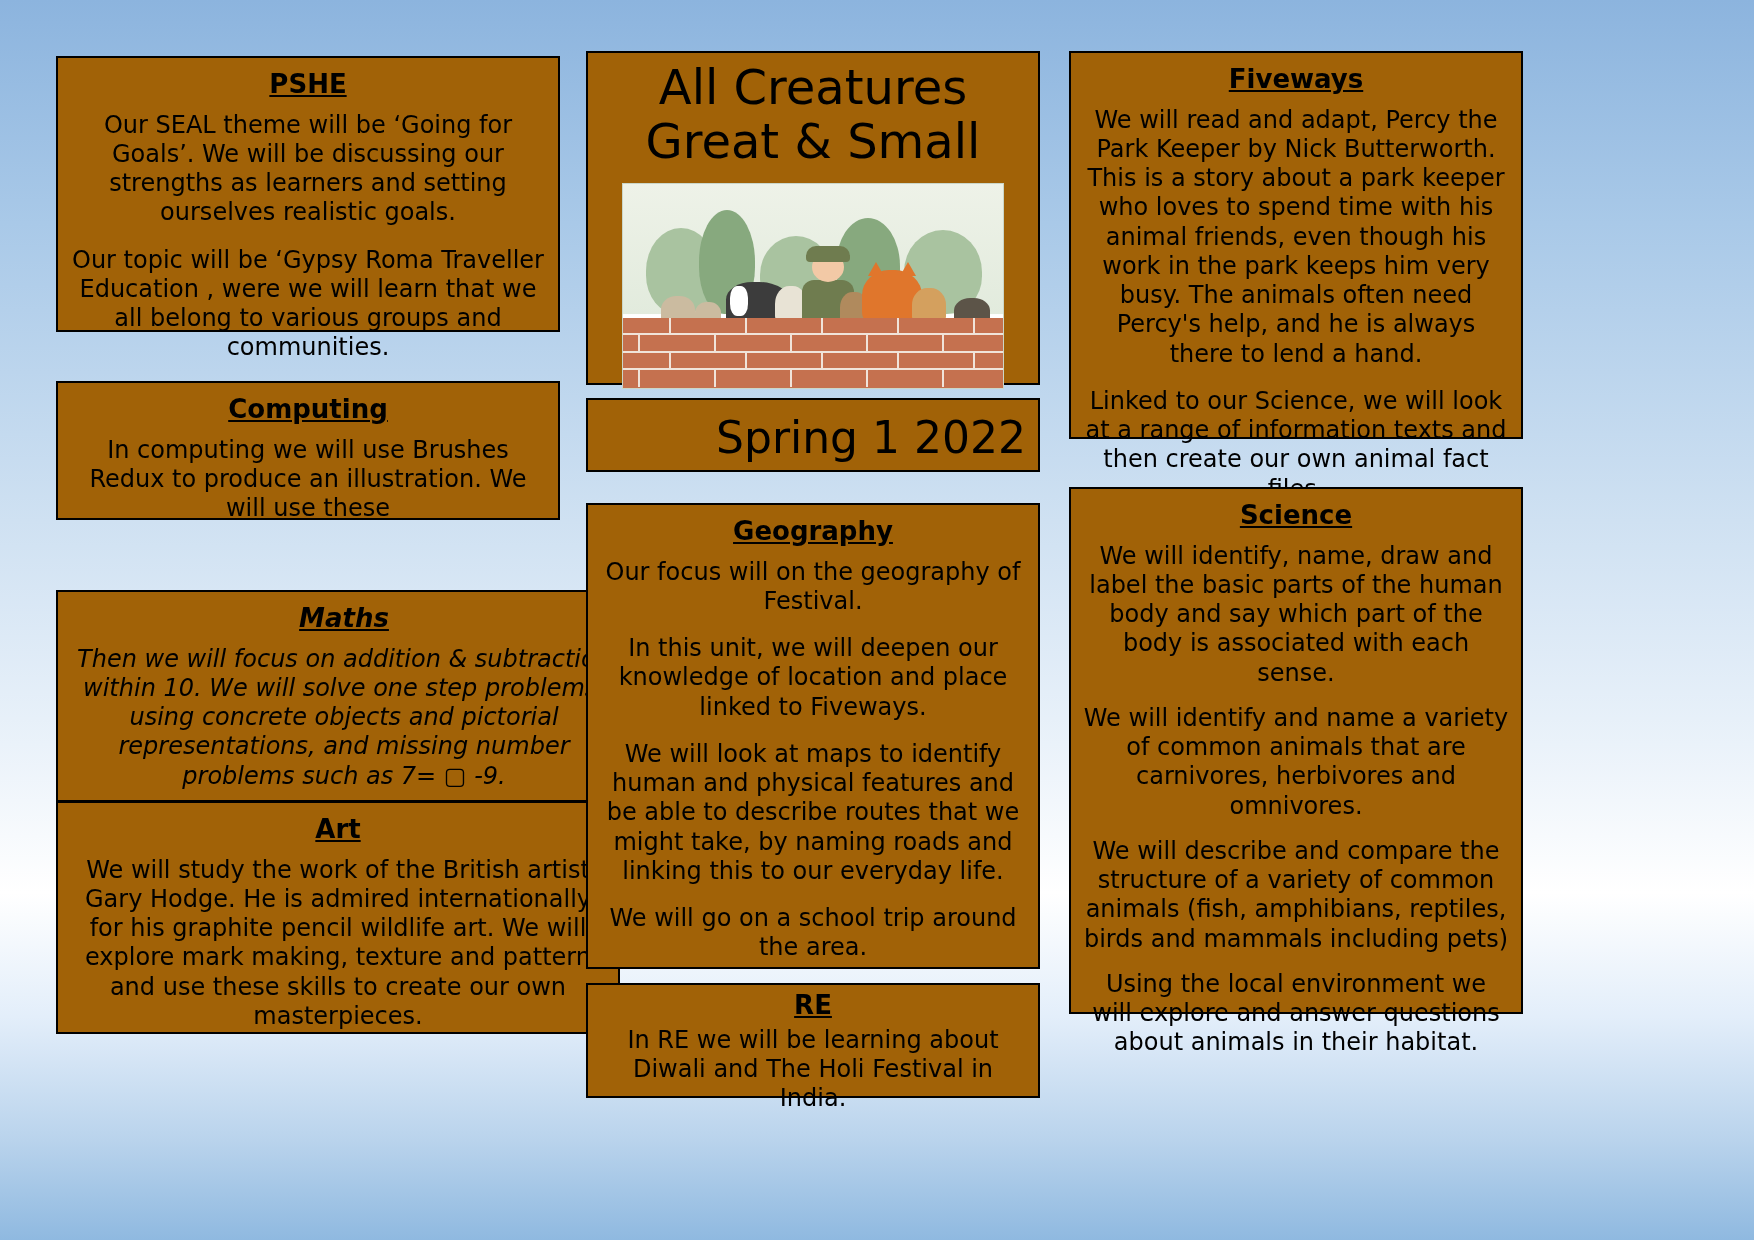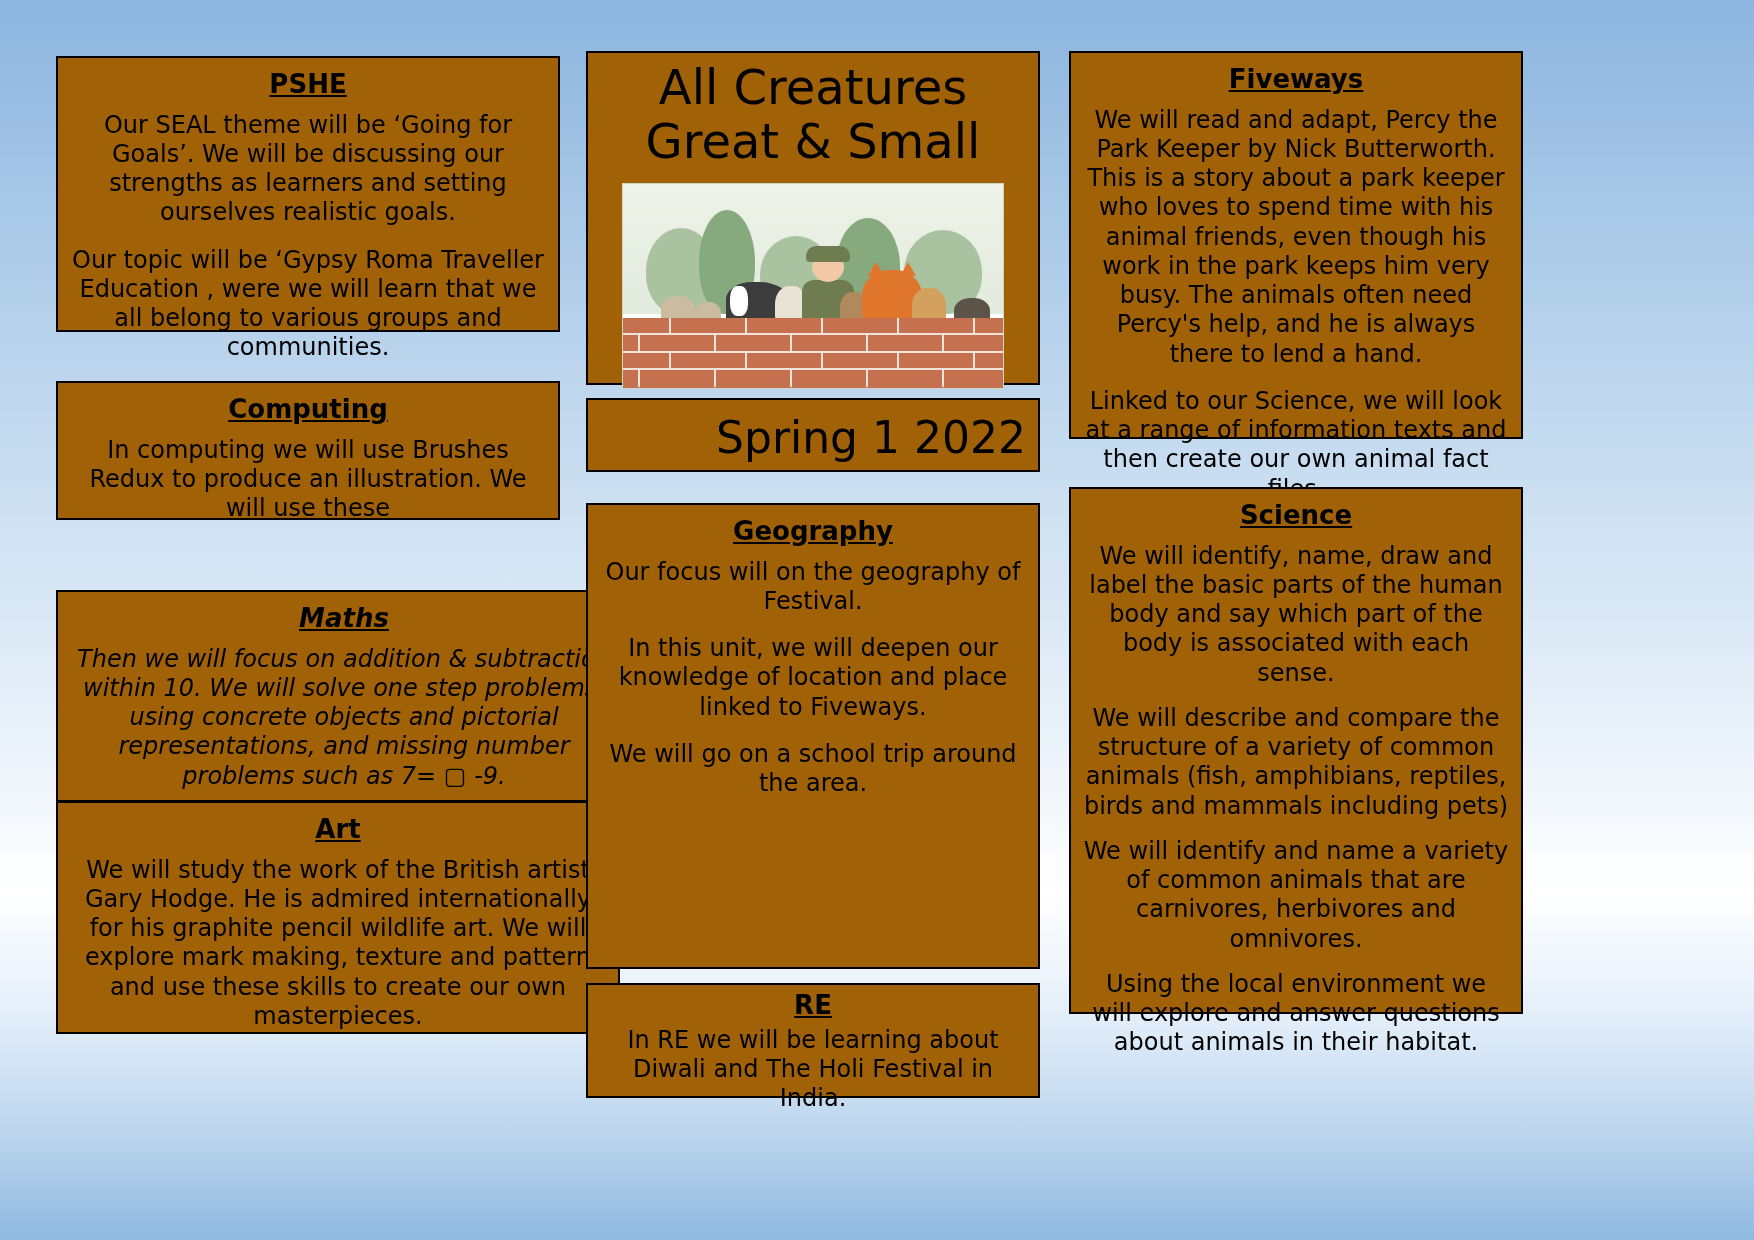--- a/index.html
+++ b/index.html
@@ -194,35 +194,36 @@
   </div>
 
   <div class="box" id="spring">
     <div class="season">Spring 1 2022</div>
   </div>
 
   <div class="box" id="geography">
     <div class="title">Geography</div>
     <p>Our focus will on the geography of Festival.</p>
     <p>In this unit, we will deepen our knowledge of location and place linked to Fiveways.</p>
+    <p>We will look at maps to identify human and physical features and be able to describe routes that we might take, by naming roads and linking this to our everyday life.</p>
     <p>We will go on a school trip around the area.</p>
   </div>
 
   <div class="box" id="re">
     <div class="title">RE</div>
     <p>In RE we will be learning about Diwali and The Holi Festival in India.</p>
   </div>
 
   <div class="box" id="english">
     <div class="title">Fiveways</div>
     <p>We will read and adapt, Percy the Park Keeper by Nick Butterworth. This is a story about a park keeper who loves to spend time with his animal friends, even though his work in the park keeps him very busy. The animals often need Percy's help, and he is always there to lend a hand.</p>
     <p>Linked to our Science, we will look at a range of information texts and then create our own animal fact files.</p>
   </div>
 
   <div class="box compact" id="science">
     <div class="title">Science</div>
     <p>We will identify, name, draw and label the basic parts of the human body and say which part of the body is associated with each sense.</p>
+    <p>We will identify and name a variety of common animals that are carnivores, herbivores and omnivores.</p>
     <p>We will describe and compare the structure of a variety of common animals (fish, amphibians, reptiles, birds and mammals including pets)</p>
-    <p>We will identify and name a variety of common animals that are carnivores, herbivores and omnivores.</p>
     <p>Using the local environment we will explore and answer questions about animals in their habitat.</p>
   </div>
 
 </div>
 
 </body></html>

